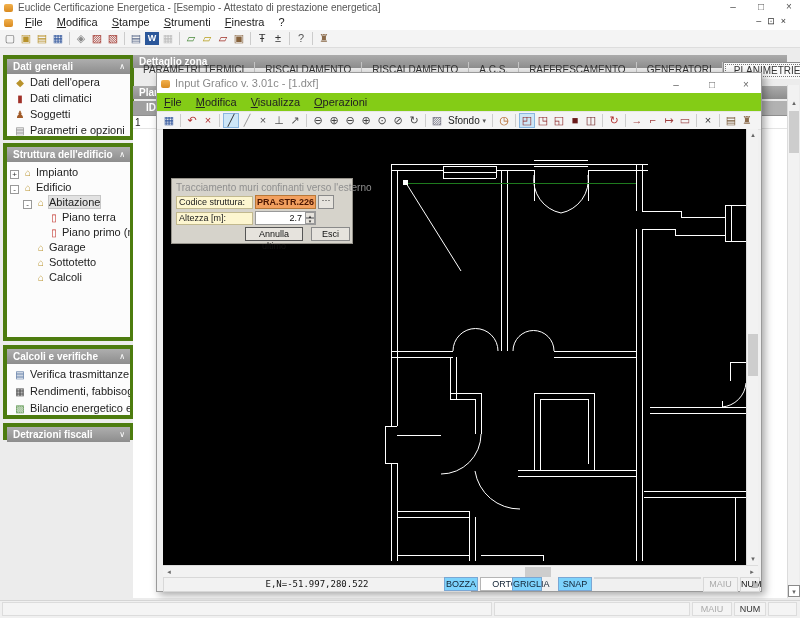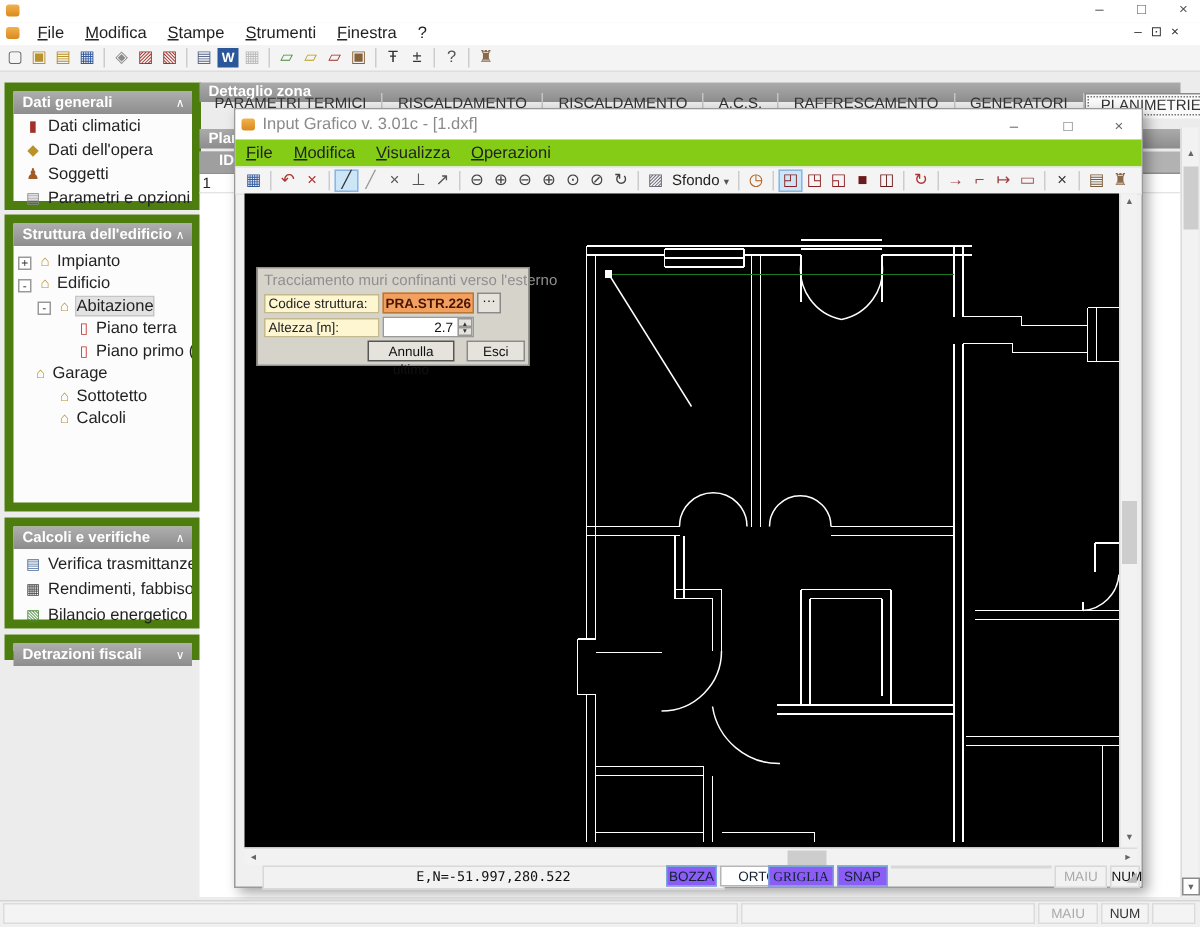--- a/index.html
+++ b/index.html
@@ -14,21 +14,21 @@
   .menu-item{display:inline-block;padding:0 7px;font-size:11px;color:#222}
   .menu-item::first-letter{text-decoration:underline}
   .mdi{position:absolute;top:16px;right:8px;font-size:9px;color:#333;letter-spacing:6px}
   .toolbar{left:0;top:30px;width:800px;height:18px;background:#f4f4f4;border-bottom:1px solid #ddd;display:flex;align-items:center;padding-left:2px}
   .ticon{display:inline-block;width:16px;height:15px;line-height:15px;text-align:center;font-size:11px;cursor:default}
   .ticon.word{background:#2b579a;color:#fff!important;font-weight:bold;font-size:9px;width:14px;height:13px;line-height:13px;margin:0 1px}
   .ticon.dis{opacity:.45}
   .tsep{display:inline-block;width:1px;height:13px;background:#ccc;margin:0 3px}
   .ticon.sel{background:#cde6f7;border:1px solid #8ab6e0;line-height:13px}
   
-  .sb-box{left:3px;width:131px;background:#fcfcfc;border:6px solid #4d7c0f}
+  .sb-box{left:3px;width:131px;background:#fcfcfc;border:4px solid #4d7c0f}
   .sb-head{height:15px;line-height:15px;background:linear-gradient(#aeaeae,#8d8d8d);color:#fff;font-size:10px;font-weight:bold;padding-left:6px;position:relative}
   .sb-chev{position:absolute;right:5px;top:0;font-size:8px;font-weight:normal}
   .sb-item{height:16px;line-height:16px;padding-left:6px;font-size:11px;white-space:nowrap;overflow:hidden}
   .sb-ico{display:inline-block;width:14px;text-align:center;margin-right:3px;font-size:10px}
   .tree-row{height:15px;line-height:15px;font-size:11px;white-space:nowrap;overflow:hidden}
   .expander{display:inline-block;width:9px;height:9px;border:1px solid #999;line-height:7px;text-align:center;font-size:8px;color:#333;background:#fff;margin-right:3px;vertical-align:-1px}
   .tree-ico{display:inline-block;width:12px;text-align:center;margin-right:2px;font-size:10px}
   .tree-row.sel .tlabel{background:#e2e2e2;outline:1px solid #c6c6c6}
   
   .gray-head{background:linear-gradient(#ababab,#8d8d8d);color:#fff;font-size:10px;font-weight:bold;line-height:13px;padding-left:6px}
@@ -46,35 +46,35 @@
   
   .cad{left:156px;top:72px;width:606px;height:520px;background:#f0f0f0;border:1px solid #9a9a9a;box-shadow:3px 3px 8px rgba(0,0,0,.35)}
   .cad-title{left:0;top:0;width:100%;height:20px;background:#fff;line-height:20px;font-size:11px;color:#8a8a8a}
   .cad-ctl{position:absolute;top:2px;width:18px;text-align:center;color:#666;font-size:10px}
   .cad-menu{left:0;top:20px;width:100%;height:18px;background:#84cc16;line-height:18px}
   .cad-toolbar{left:0;top:38px;width:100%;height:19px;background:#f4f4f4;border-top:1px solid #e7e7e7;border-bottom:1px solid #e2e2e2;display:flex;align-items:center;padding-left:4px}
   .sfondo{display:inline-flex;align-items:center;font-size:10px;color:#222;padding:0 3px;height:16px}
   .canvas{left:6px;top:56px;width:583px;height:436px;background:#000}
   .cad-status{position:absolute;font-size:9px;line-height:13px;background:#f2f2f2;border:1px solid #d8d8d8;text-align:center;color:#111}
   .toggle{position:absolute;top:504px;height:14px;line-height:13px;font-size:9px;text-align:center;border:1px solid #b5b5b5;background:#fff;color:#123}
-  .toggle.on{background:#8b5cf6;border-color:#7aa7d4}
+  .toggle.on{background:#7dd3fc;border-color:#7aa7d4}
   
   .dlg{left:171px;top:178px;width:182px;height:66px;background:#d6d3cb;border:1px solid #97948c;box-shadow:1px 1px 4px rgba(0,0,0,.4);z-index:30}
   .dlg-title{font-size:10px;color:#8f8f8f;padding:3px 0 0 4px;white-space:nowrap}
   .fld-label{position:absolute;left:4px;width:77px;height:13px;background:#fdf6d0;border:1px solid #c2b98e;font-size:9px;line-height:11px;padding-left:2px;color:#222}
   .btn{position:absolute;height:14px;background:#e6e3dd;border:1px solid #8a8a8a;font-size:9px;line-height:12px;text-align:center;color:#111}
   
   .status{left:0;top:600px;width:800px;height:18px;background:#f0f0f0;border-top:1px solid #d5d5d5}
   .spanel{position:absolute;top:602px;height:14px;border:1px solid #dcdcdc;background:#f4f4f4;font-size:9px;line-height:12px;text-align:center}
 </style>
 </head>
 <body>
 
 <div class="abs titlebar">
-  <span class="appicon"></span>
+  <span class="appicon"></span><span>Euclide Certificazione Energetica - [Esempio - Attestato di prestazione energetica]</span>
   <span class="wctl" style="right:58px">–</span>
   <span class="wctl" style="right:30px">□</span>
   <span class="wctl" style="right:2px">×</span>
 </div>
 
 <div class="abs menubar">
   <span class="appicon"></span><span><span class="menu-item">File</span><span class="menu-item">Modifica</span><span class="menu-item">Stampe</span><span class="menu-item">Strumenti</span><span class="menu-item">Finestra</span><span class="menu-item">?</span></span>
 </div>
 <div class="abs mdi">
   <span>–</span><span>⊡</span><span>×</span>
@@ -105,37 +105,37 @@
     <span class="tsep"></span>
     <span class="ticon" style="color: rgb(85, 85, 85);">?</span>
     <span class="tsep"></span>
     <span class="ticon" style="color: rgb(138, 106, 74);">♜</span>
   </div>
 
 <div class="abs sb-box" style="top:55px;height:85px">
   <div class="sb-head"><span>Dati generali</span><span class="sb-chev">∧</span></div>
   <div>
 
-  <div class="sb-item" style="color: rgb(160, 48, 40);"><span class="sb-ico">▮</span><span style="color:#222">Dati climatici</span></div>
-      <div class="sb-item" style="color: rgb(184, 146, 42);"><span class="sb-ico">◆</span><span style="color:#222">Dati dell'opera</span></div>
+  <div class="sb-item" style="color: rgb(184, 146, 42);"><span class="sb-ico">◆</span><span style="color:#222">Dati dell'opera</span></div>
+      <div class="sb-item" style="color: rgb(160, 48, 40);"><span class="sb-ico">▮</span><span style="color:#222">Dati climatici</span></div>
       <div class="sb-item" style="color: rgb(160, 90, 40);"><span class="sb-ico">♟</span><span style="color:#222">Soggetti</span></div>
       <div class="sb-item" style="color: rgb(136, 136, 136);"><span class="sb-ico">▤</span><span style="color:#222">Parametri e opzioni</span></div>
     </div>
 </div>
 
 <div class="abs sb-box" style="top:143px;height:198px">
   <div class="sb-head"><span>Struttura dell'edificio</span><span class="sb-chev">∧</span></div>
   <div style="padding-top:3px">
 
   <div class="tree-row" style="color: rgb(184, 146, 42); padding-left: 3px;"><span class="expander">+</span><span class="tree-ico">⌂</span><span class="tlabel" style="color:#222">Impianto</span></div>
       <div class="tree-row" style="color: rgb(184, 146, 42); padding-left: 3px;"><span class="expander">-</span><span class="tree-ico">⌂</span><span class="tlabel" style="color:#222">Edificio</span></div>
       <div class="tree-row sel" style="color: rgb(184, 146, 42); padding-left: 16px;"><span class="expander">-</span><span class="tree-ico">⌂</span><span class="tlabel" style="color:#222">Abitazione</span></div>
       <div class="tree-row" style="color: rgb(192, 48, 40); padding-left: 29px;"><span class="expander" style="visibility: hidden;"></span><span class="tree-ico">▯</span><span class="tlabel" style="color:#222">Piano terra</span></div>
       <div class="tree-row" style="color: rgb(192, 48, 40); padding-left: 29px;"><span class="expander" style="visibility: hidden;"></span><span class="tree-ico">▯</span><span class="tlabel" style="color:#222">Piano primo (mansarda)</span></div>
-      <div class="tree-row" style="color: rgb(184, 146, 42); "><span class="expander" style="visibility: hidden;"></span><span class="tree-ico">⌂</span><span class="tlabel" style="color:#222">Garage</span></div>
+      <div class="tree-row" style="color: rgb(184, 146, 42); padding-left: 16px;"><span class="expander" style="visibility: hidden;"></span><span class="tree-ico">⌂</span><span class="tlabel" style="color:#222">Garage</span></div>
       <div class="tree-row" style="color: rgb(184, 146, 42); padding-left: 16px;"><span class="expander" style="visibility: hidden;"></span><span class="tree-ico">⌂</span><span class="tlabel" style="color:#222">Sottotetto</span></div>
       <div class="tree-row" style="color: rgb(184, 146, 42); padding-left: 16px;"><span class="expander" style="visibility: hidden;"></span><span class="tree-ico">⌂</span><span class="tlabel" style="color:#222">Calcoli</span></div>
     </div>
 </div>
 
 <div class="abs sb-box" style="top:345px;height:74px">
   <div class="sb-head"><span>Calcoli e verifiche</span><span class="sb-chev">∧</span></div>
   <div style="padding-top:2px">
 
   <div class="sb-item" style="height: 17px; line-height: 17px; color: rgb(74, 106, 154);"><span class="sb-ico">▤</span><span style="color:#222">Verifica trasmittanze limite</span></div>
@@ -269,26 +269,26 @@
     <span class="sbtn" style="top:0">▴</span>
     <span class="thumb" style="top:205px;left:1px;width:10px;height:42px"></span>
     <span class="sbtn" style="top:424px">▾</span>
   </div>
   <div class="abs" style="left:6px;top:492px;width:595px;height:12px;background:#f2f2f2;border-top:1px solid #dcdcdc">
     <span class="sbtn" style="left:0;top:0">◂</span>
     <span class="thumb" style="left:362px;top:1px;width:26px;height:10px"></span>
     <span class="sbtn" style="right:0;top:0;position:absolute">▸</span>
   </div>
 
-  <div class="cad-status" style="left:18px;top:504px;width:308px"><span style="font-family:'DejaVu Sans Mono',monospace;font-size:9px">E,N=-51.997,280.522</span></div>
+  <div class="cad-status" style="left:6px;top:504px;width:308px"><span style="font-family:'DejaVu Sans Mono',monospace;font-size:9px">E,N=-51.997,280.522</span></div>
   <div>
 
   <span class="toggle on" style="left: 287px; width: 34px;">BOZZA</span>
       <span class="toggle" style="left: 323px; width: 50px;">ORTO</span>
-      <span class="toggle on" style="left: 355px; width: 44px; font-family: Liberation Serif, serif;">GRIGLIA</span>
+      <span class="toggle on" style="left: 355px; width: 30px;">GRIGLIA</span>
       <span class="toggle on" style="left: 401px; width: 34px;">SNAP</span>
     </div>
   <div class="cad-status" style="left:437px;top:504px;width:107px"></div>
   <div class="cad-status" style="left:546px;top:504px;width:35px;color:#aaa">MAIU</div>
   <div class="cad-status" style="left:583px;top:504px;width:20px">NUM</div>
   <span class="abs" style="left:594px;top:506px;font-size:9px;color:#bbb">◢</span>
 </div>
 
 <div class="abs dlg">
   <div class="dlg-title">Tracciamento muri confinanti verso l'esterno</div>

